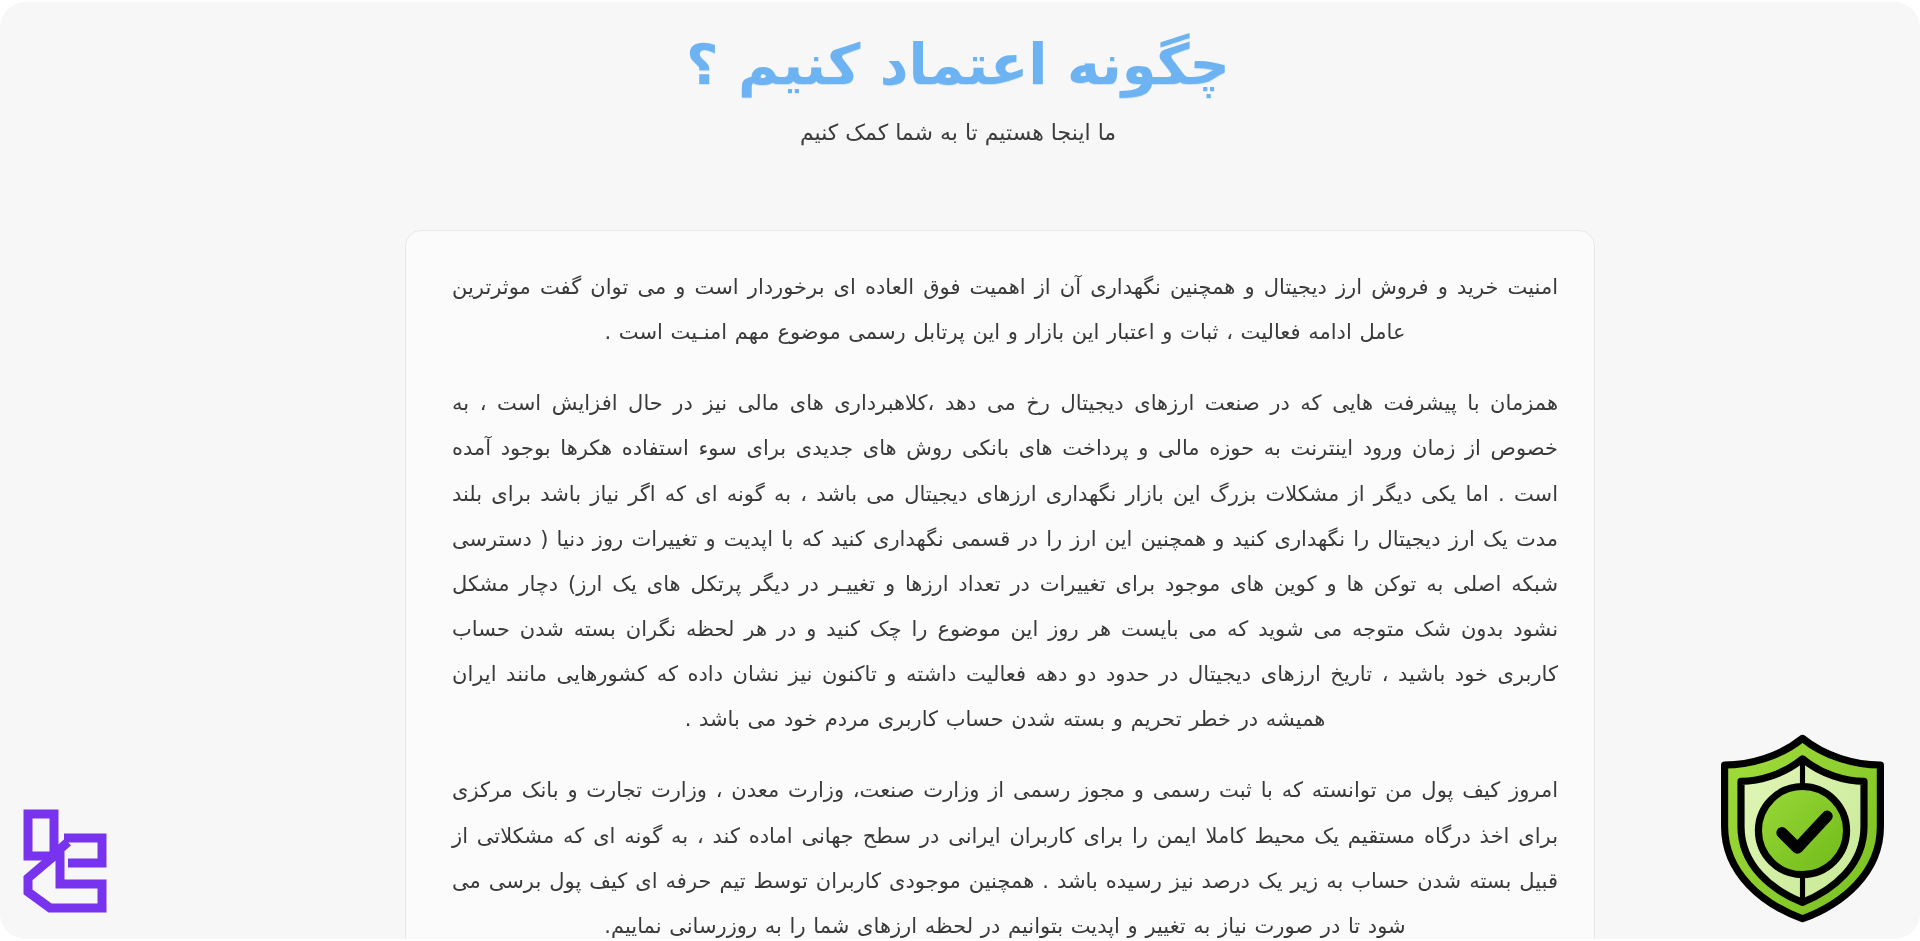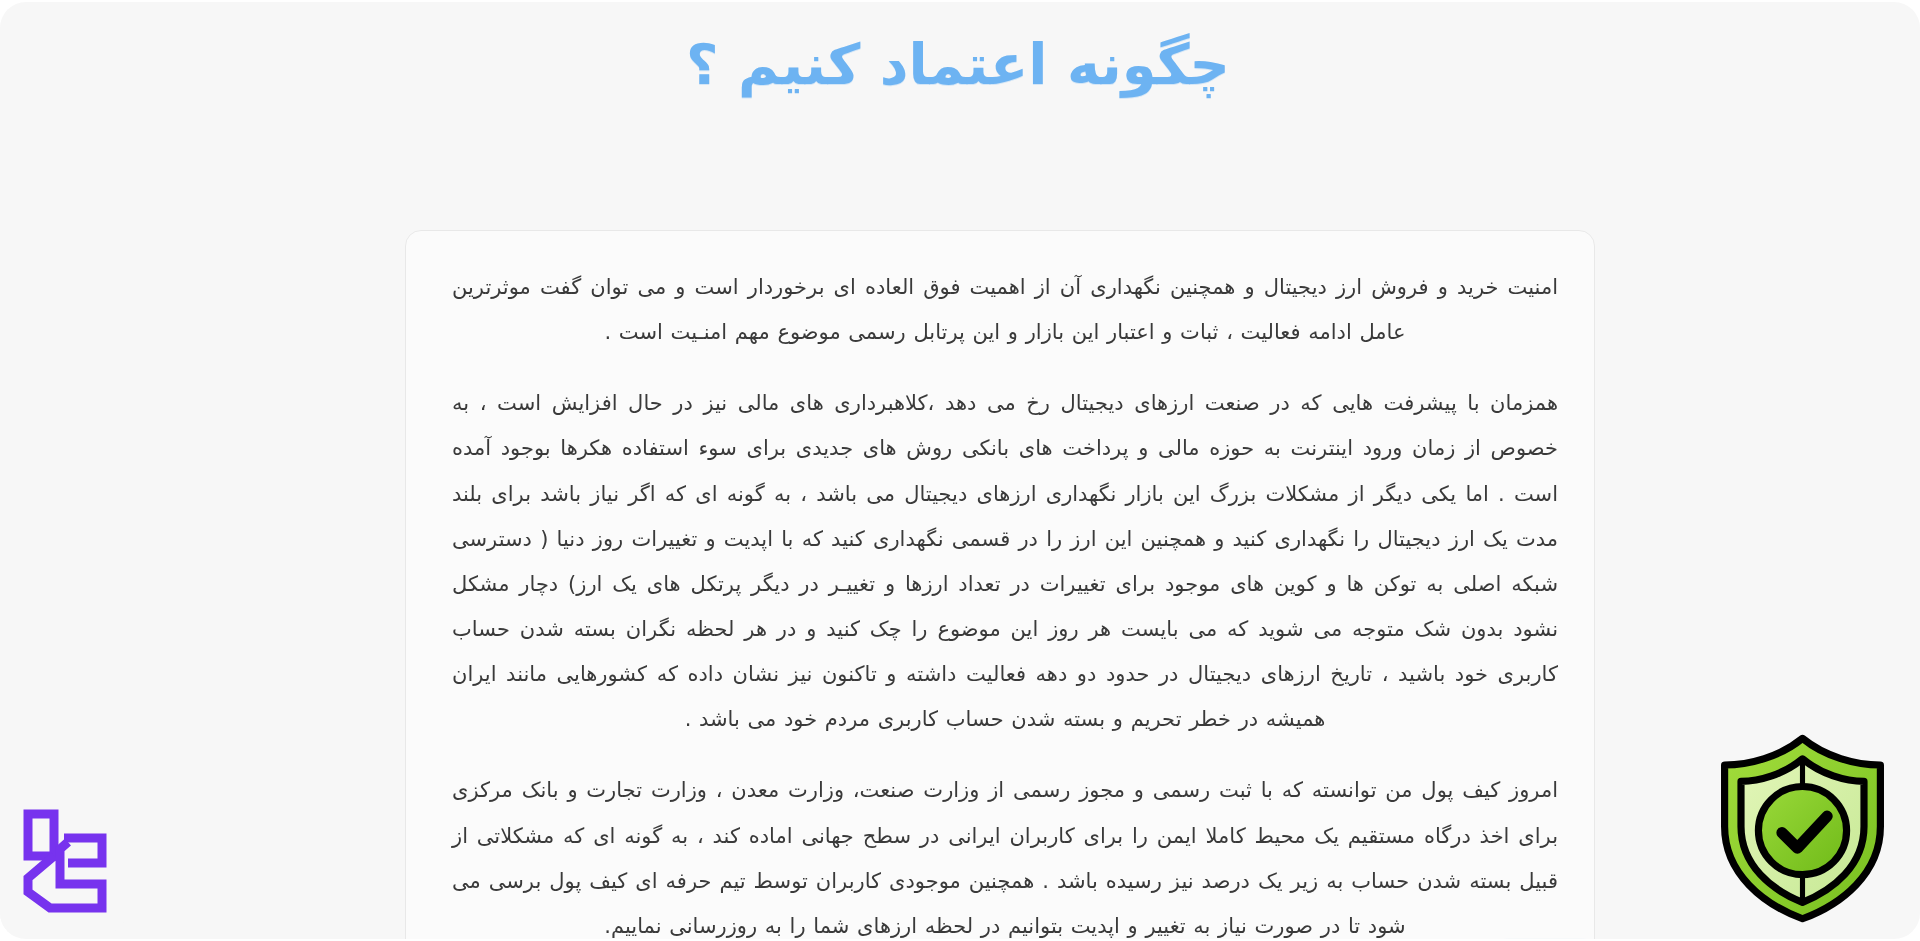--- a/index.html
+++ b/index.html
@@ -156,20 +156,21 @@
     justify-content: center;
   }
 </style>
 </head>
 <body>
 
 <div class="page-frame">
 
   <div class="header">
     <h1 class="page-title">چگونه اعتماد کنیم ؟</h1>
+    <p class="page-subtitle">ما اینجا هستیم تا به شما کمک کنیم</p>
   </div>
 
   <div class="content-card">
 
     <div class="article">
       <p>امنیت خرید و فروش ارز دیجیتال و همچنین نگهداری آن از اهمیت فوق العاده ای برخوردار است و می توان گفت موثرترین عامل ادامه فعالیت ، ثبات و اعتبار این بازار و این پرتابل رسمی موضوع مهم امنـیت است .</p>
       <p>همزمان با پیشرفت هایی که در صنعت ارزهای دیجیتال رخ می دهد ،کلاهبرداری های مالی نیز در حال افزایش است ، به خصوص از زمان ورود اینترنت به حوزه مالی و پرداخت های بانکی روش های جدیدی برای سوء استفاده هکرها بوجود آمده است . اما یکی دیگر از مشکلات بزرگ این بازار نگهداری ارزهای دیجیتال می باشد ، به گونه ای که اگر نیاز باشد برای بلند مدت یک ارز دیجیتال را نگهداری کنید و همچنین این ارز را در قسمی نگهداری کنید که با اپدیت و تغییرات روز دنیا ( دسترسی شبکه اصلی به توکن ها و کوین های موجود برای تغییرات در تعداد ارزها و تغییـر در دیگر پرتکل های یک ارز) دچار مشکل نشود بدون شک متوجه می شوید که می بایست هر روز این موضوع را چک کنید و در هر لحظه نگران بسته شدن حساب کاربری خود باشید ، تاریخ ارزهای دیجیتال در حدود دو دهه فعالیت داشته و تاکنون نیز نشان داده که کشورهایی مانند ایران همیشه در خطر تحریم و بسته شدن حساب کاربری مردم خود می باشد .</p>
       <p>امروز کیف پول من توانسته که با ثبت رسمی و مجوز رسمی از وزارت صنعت، وزارت معدن ، وزارت تجارت و بانک مرکزی برای اخذ درگاه مستقیم یک محیط کاملا ایمن را برای کاربران ایرانی در سطح جهانی اماده کند ، به گونه ای که مشکلاتی از قبیل بسته شدن حساب به زیر یک درصد نیز رسیده باشد . همچنین موجودی کاربران توسط تیم حرفه ای کیف پول برسی می شود تا در صورت نیاز به تغییر و اپدیت بتوانیم در لحظه ارزهای شما را به روزرسانی نماییم.</p>
     </div>
 

